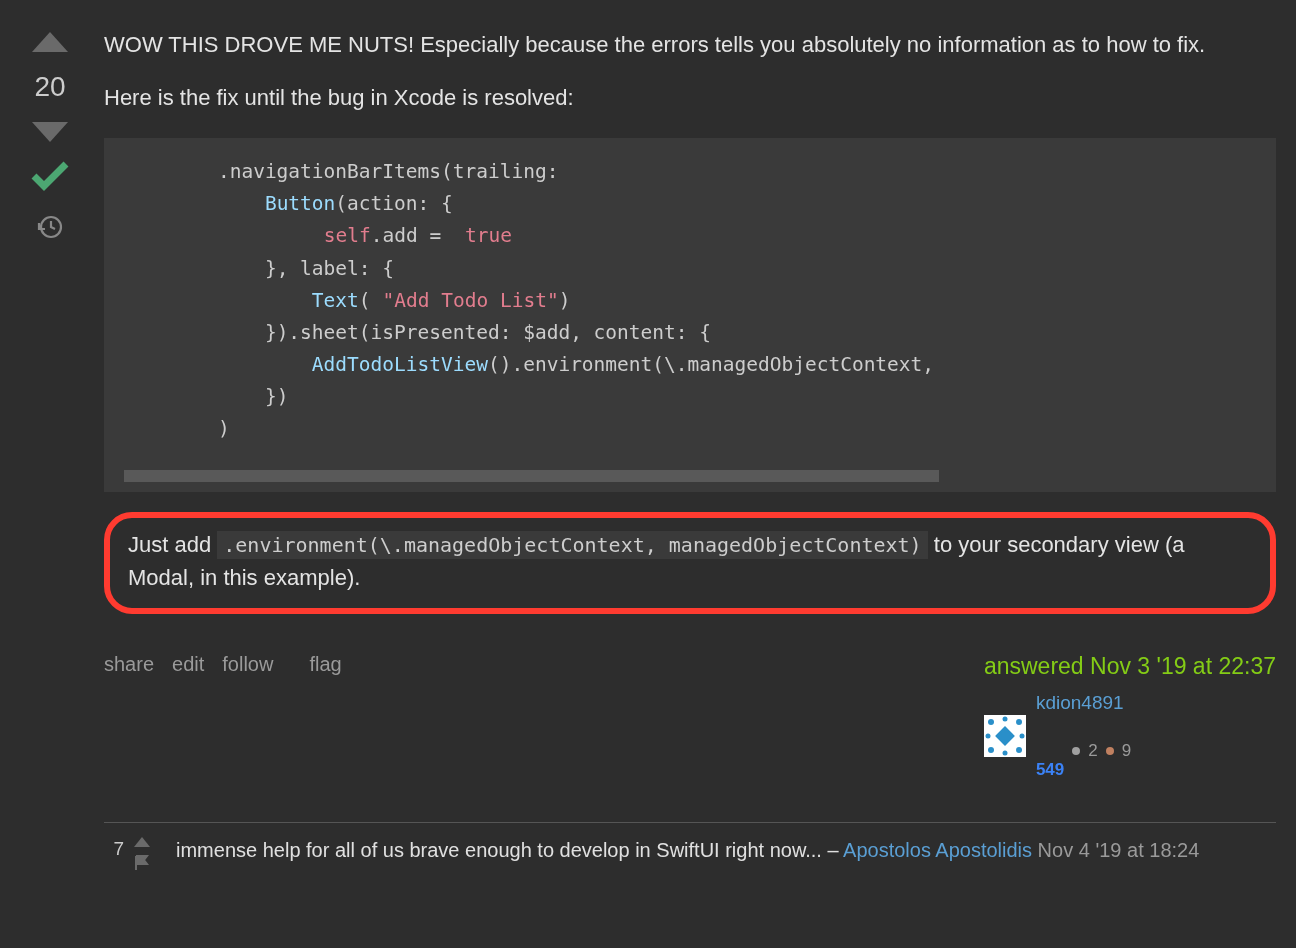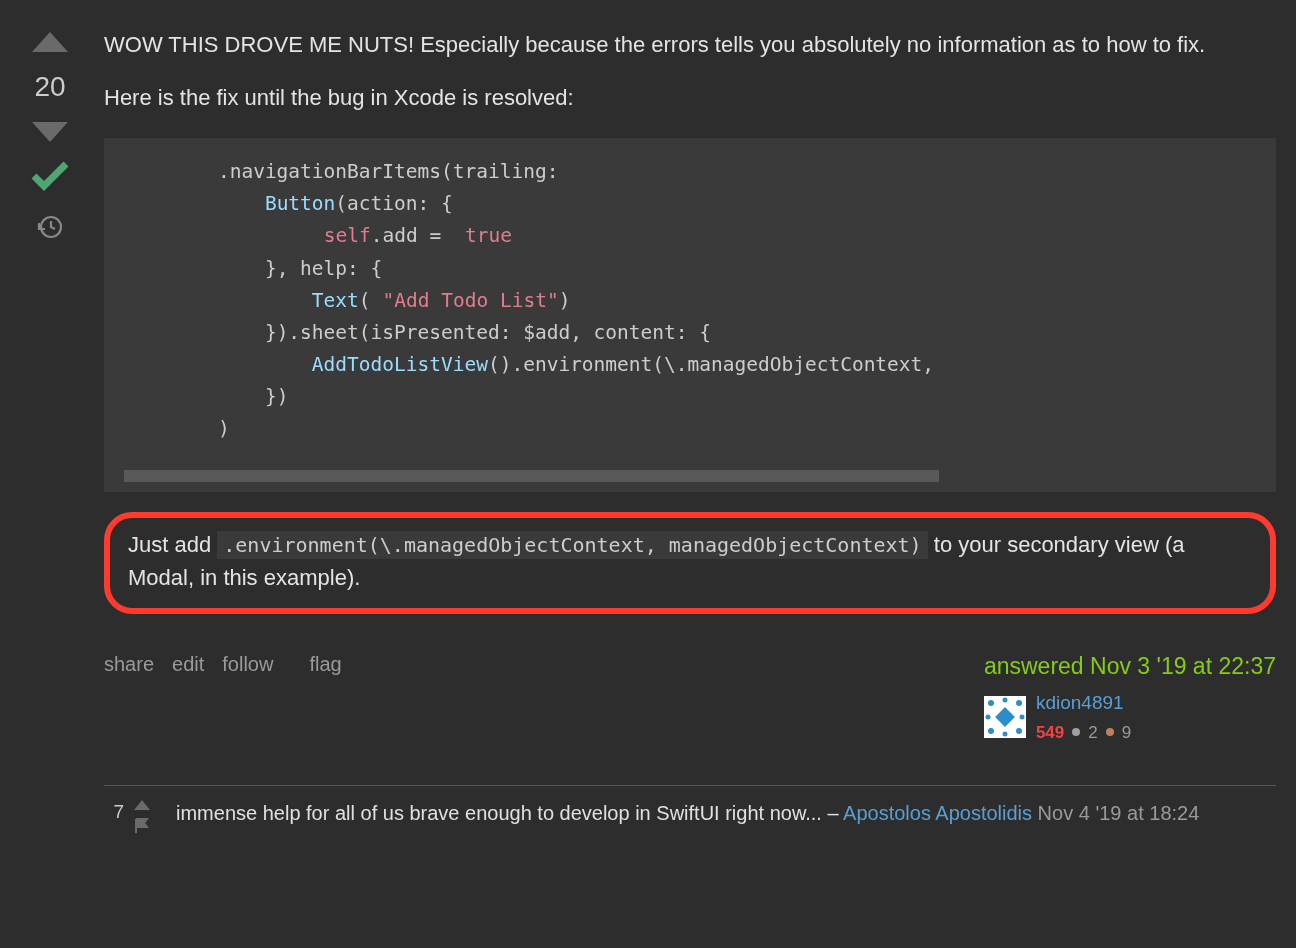--- a/index.html
+++ b/index.html
@@ -131,21 +131,21 @@
     .user-name {
       color: #5a9fd4;
       font-size: 19px;
     }
     .user-rep {
       display: flex;
       align-items: center;
       gap: 8px;
       font-size: 17px;
     }
-    .rep-score { color: #ef4444; font-weight: bold; }
+    .rep-score { color: #3b82f6; font-weight: bold; margin-top: 37px; }
     .badge-dot {
       display: inline-block;
       width: 8px;
       height: 8px;
       border-radius: 50%;
     }
     .badge-silver { background: #a0a0a0; }
     .badge-bronze { background: #c08060; }
     .badge-count { color: #9a9a9a; }
     .comments-section {
@@ -209,21 +209,21 @@
   <div class="content-column">
     <div class="answer-text">
       <p>WOW THIS DROVE ME NUTS! Especially because the errors tells you absolutely no information as to how to fix.</p>
       <p>Here is the fix until the bug in Xcode is resolved:</p>
     </div>
 
     <div class="code-block">
 <pre><span class="tok-default">        </span><span class="tok-default">.navigationBarItems(trailing:</span>
 <span class="tok-default">            </span><span class="tok-identifier">Button</span><span class="tok-default">(action: {</span>
 <span class="tok-default">                </span><span class="tok-keyword">self</span><span class="tok-default">.add = </span><span class="tok-keyword">true</span>
-<span class="tok-default">            </span><span class="tok-default">}, help: {</span>
+<span class="tok-default">            </span><span class="tok-default">}, label: {</span>
 <span class="tok-default">                </span><span class="tok-identifier">Text</span><span class="tok-default">(</span><span class="tok-keyword">"Add Todo List"</span><span class="tok-default">)</span>
 <span class="tok-default">            </span><span class="tok-default">}).sheet(isPresented: $add, content: {</span>
 <span class="tok-default">                </span><span class="tok-identifier">AddTodoListView</span><span class="tok-default">().environment(\.managedObjectContext,</span>
 <span class="tok-default">            </span><span class="tok-default">})</span>
 <span class="tok-default">        </span><span class="tok-default">)</span></pre>
       <div class="scrollbar-track">
         <div class="scrollbar-thumb"></div>
       </div>
     </div>
 

